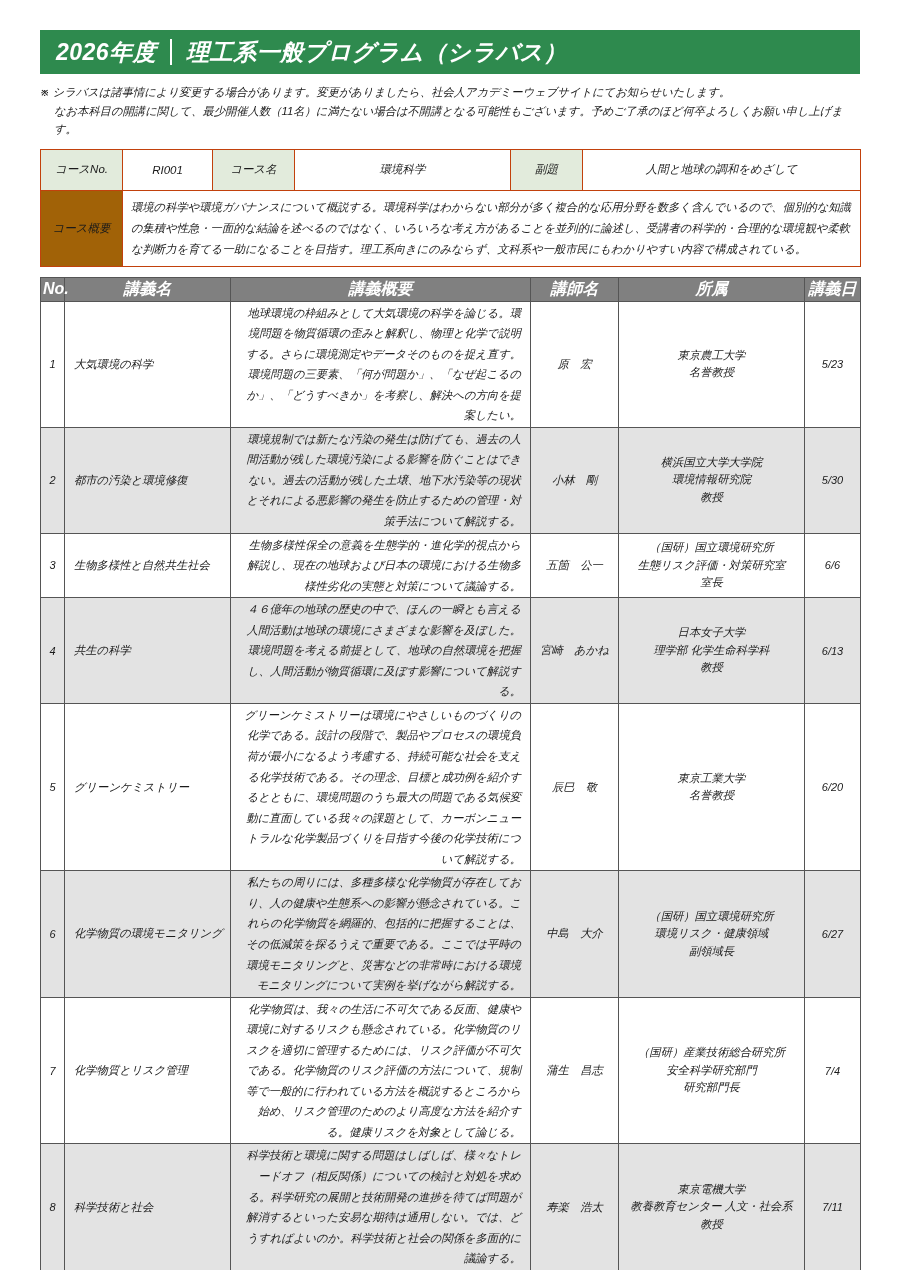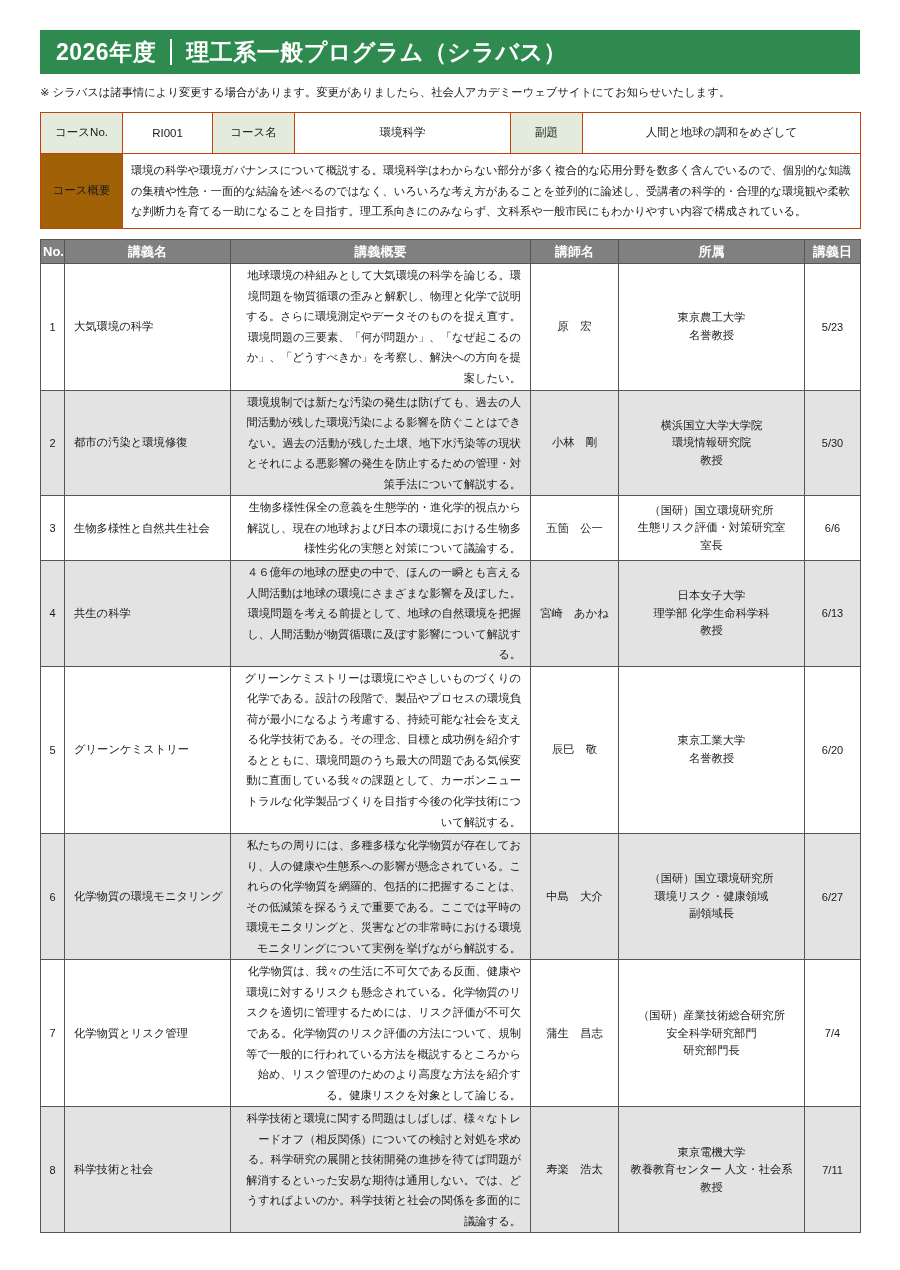--- a/index.html
+++ b/index.html
@@ -13,20 +13,21 @@
     font-family: "Liberation Sans", "DejaVu Sans", sans-serif;
     color: #1a1a1a;
     -webkit-font-smoothing: antialiased;
   }
   .page {
     position: relative;
     width: 900px;
     height: 1270px;
     box-sizing: border-box;
     padding: 30px 40px 24px 40px;
+    font-style: italic;
   }
 
   
   .title-banner {
     background: #2e8a4e;
     color: #ffffff;
     height: 44px;
     display: flex;
     align-items: center;
     padding: 0 16px;
@@ -89,21 +90,21 @@
   }
 
   
   .lec-table {
     margin-top: 10px;
     border: 1px solid #555555;
   }
   .lec-table th {
     background: #808080;
     color: #ffffff;
-    font-size: 13px;
+    font-size: 16px;
     font-weight: bold;
     border: 1px solid #555555;
     height: 21px;
     padding: 1px 2px;
     line-height: 1.1;
   }
   .lec-table td {
     border: 1px solid #555555;
     font-size: 11.3px;
     padding: 5px 6px;
@@ -125,20 +126,21 @@
 <div class="page">
 
   <div class="title-banner">
     <span class="title-year">2026年度</span>
     <span class="title-sep"></span>
     <span class="title-main">理工系一般プログラム（シラバス）</span>
   </div>
 
   <div class="notice">
     <div class="line1">※ シラバスは諸事情により変更する場合があります。変更がありましたら、社会人アカデミーウェブサイトにてお知らせいたします。</div>
+    <div class="line2">なお本科目の開講に関して、最少開催人数（11名）に満たない場合は不開講となる可能性もございます。予めご了承のほど何卒よろしくお願い申し上げます。</div>
   </div>
 
   <table class="info-table">
     <colgroup>
       <col style="width:82px">
         <col style="width:90px">
       <col style="width:82px">
         <col style="width:216px">
       <col style="width:72px">
         <col style="width:278px">

